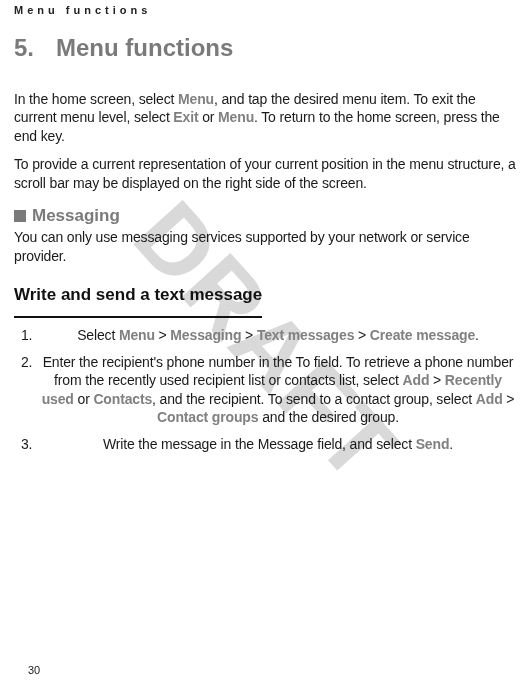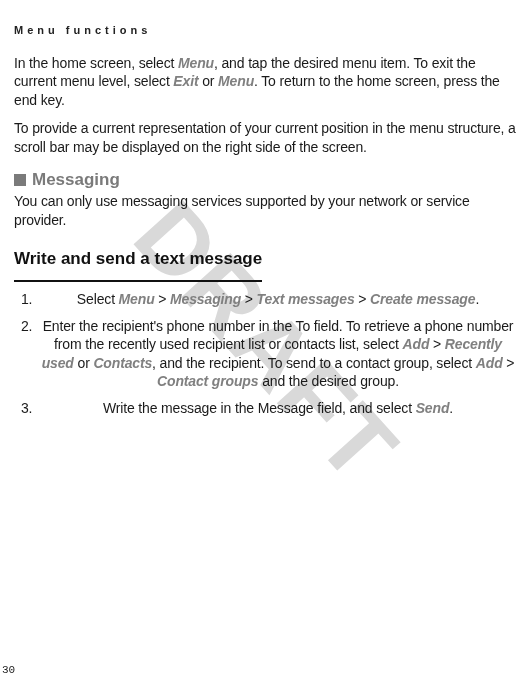--- a/index.html
+++ b/index.html
@@ -41,21 +41,20 @@
   p.body {
     font-size: 14px;
     line-height: 1.32;
     margin: 0 0 10px 0;
     font-weight: 500;
     letter-spacing: -0.15px;
   }
   .ui-term {
     color: #808080;
     font-weight: 600;
-    font-style: italic;
   }
   .section-row {
     margin: 14px 0 2px 0;
   }
   .square {
     display: inline-block;
     width: 12px;
     height: 12px;
     background: #7a7a7a;
     vertical-align: -1px;
@@ -83,55 +82,56 @@
     font-weight: 500;
     letter-spacing: -0.15px;
     text-align: center;
   }
   ol.steps li {
     margin-bottom: 8px;
     padding-left: 2px;
   }
   .page-number {
     position: absolute;
-    left: 2px;
+    left: 28px;
     bottom: 8px;
     font-size: 11px;
     font-weight: 500;
-    font-family: Liberation Mono, monospace;
   }
   .watermark {
     position: absolute;
     left: 50%;
     top: 50%;
     transform: translate(-50%, -50%) rotate(48deg);
     font-size: 96px;
     font-weight: 600;
     color: #d9d9d9;
     letter-spacing: 2px;
     pointer-events: none;
     user-select: none;
     z-index: 0;
     font-family: Arial, sans-serif;
   }
   .content {
     position: relative;
     z-index: 1;
-    margin-top: 20px;
   }
 </style>
 </head>
 <body>
 <div class="page">
 
 <div class="watermark">DRAFT</div>
 
 <div class="content">
   <div class="running-head">Menu functions</div>
 
+  <div class="chapter-title">
+    <span class="chapter-num">5.</span><span>Menu functions</span>
+  </div>
 
 
   <p class="body">
     <span>In the home screen, select </span><span class="ui-term">Menu</span><span>, and tap the desired menu item. To exit the current menu level, select </span><span class="ui-term">Exit</span><span> or </span><span class="ui-term">Menu</span><span>. To return to the home screen, press the end key.</span>
   </p>
 
   <p class="body">To provide a current representation of your current position in the menu structure, a scroll bar may be displayed on the right side of the screen.</p>
 
   <div class="section-row">
     <span class="square"></span><span class="section-title">Messaging</span>

